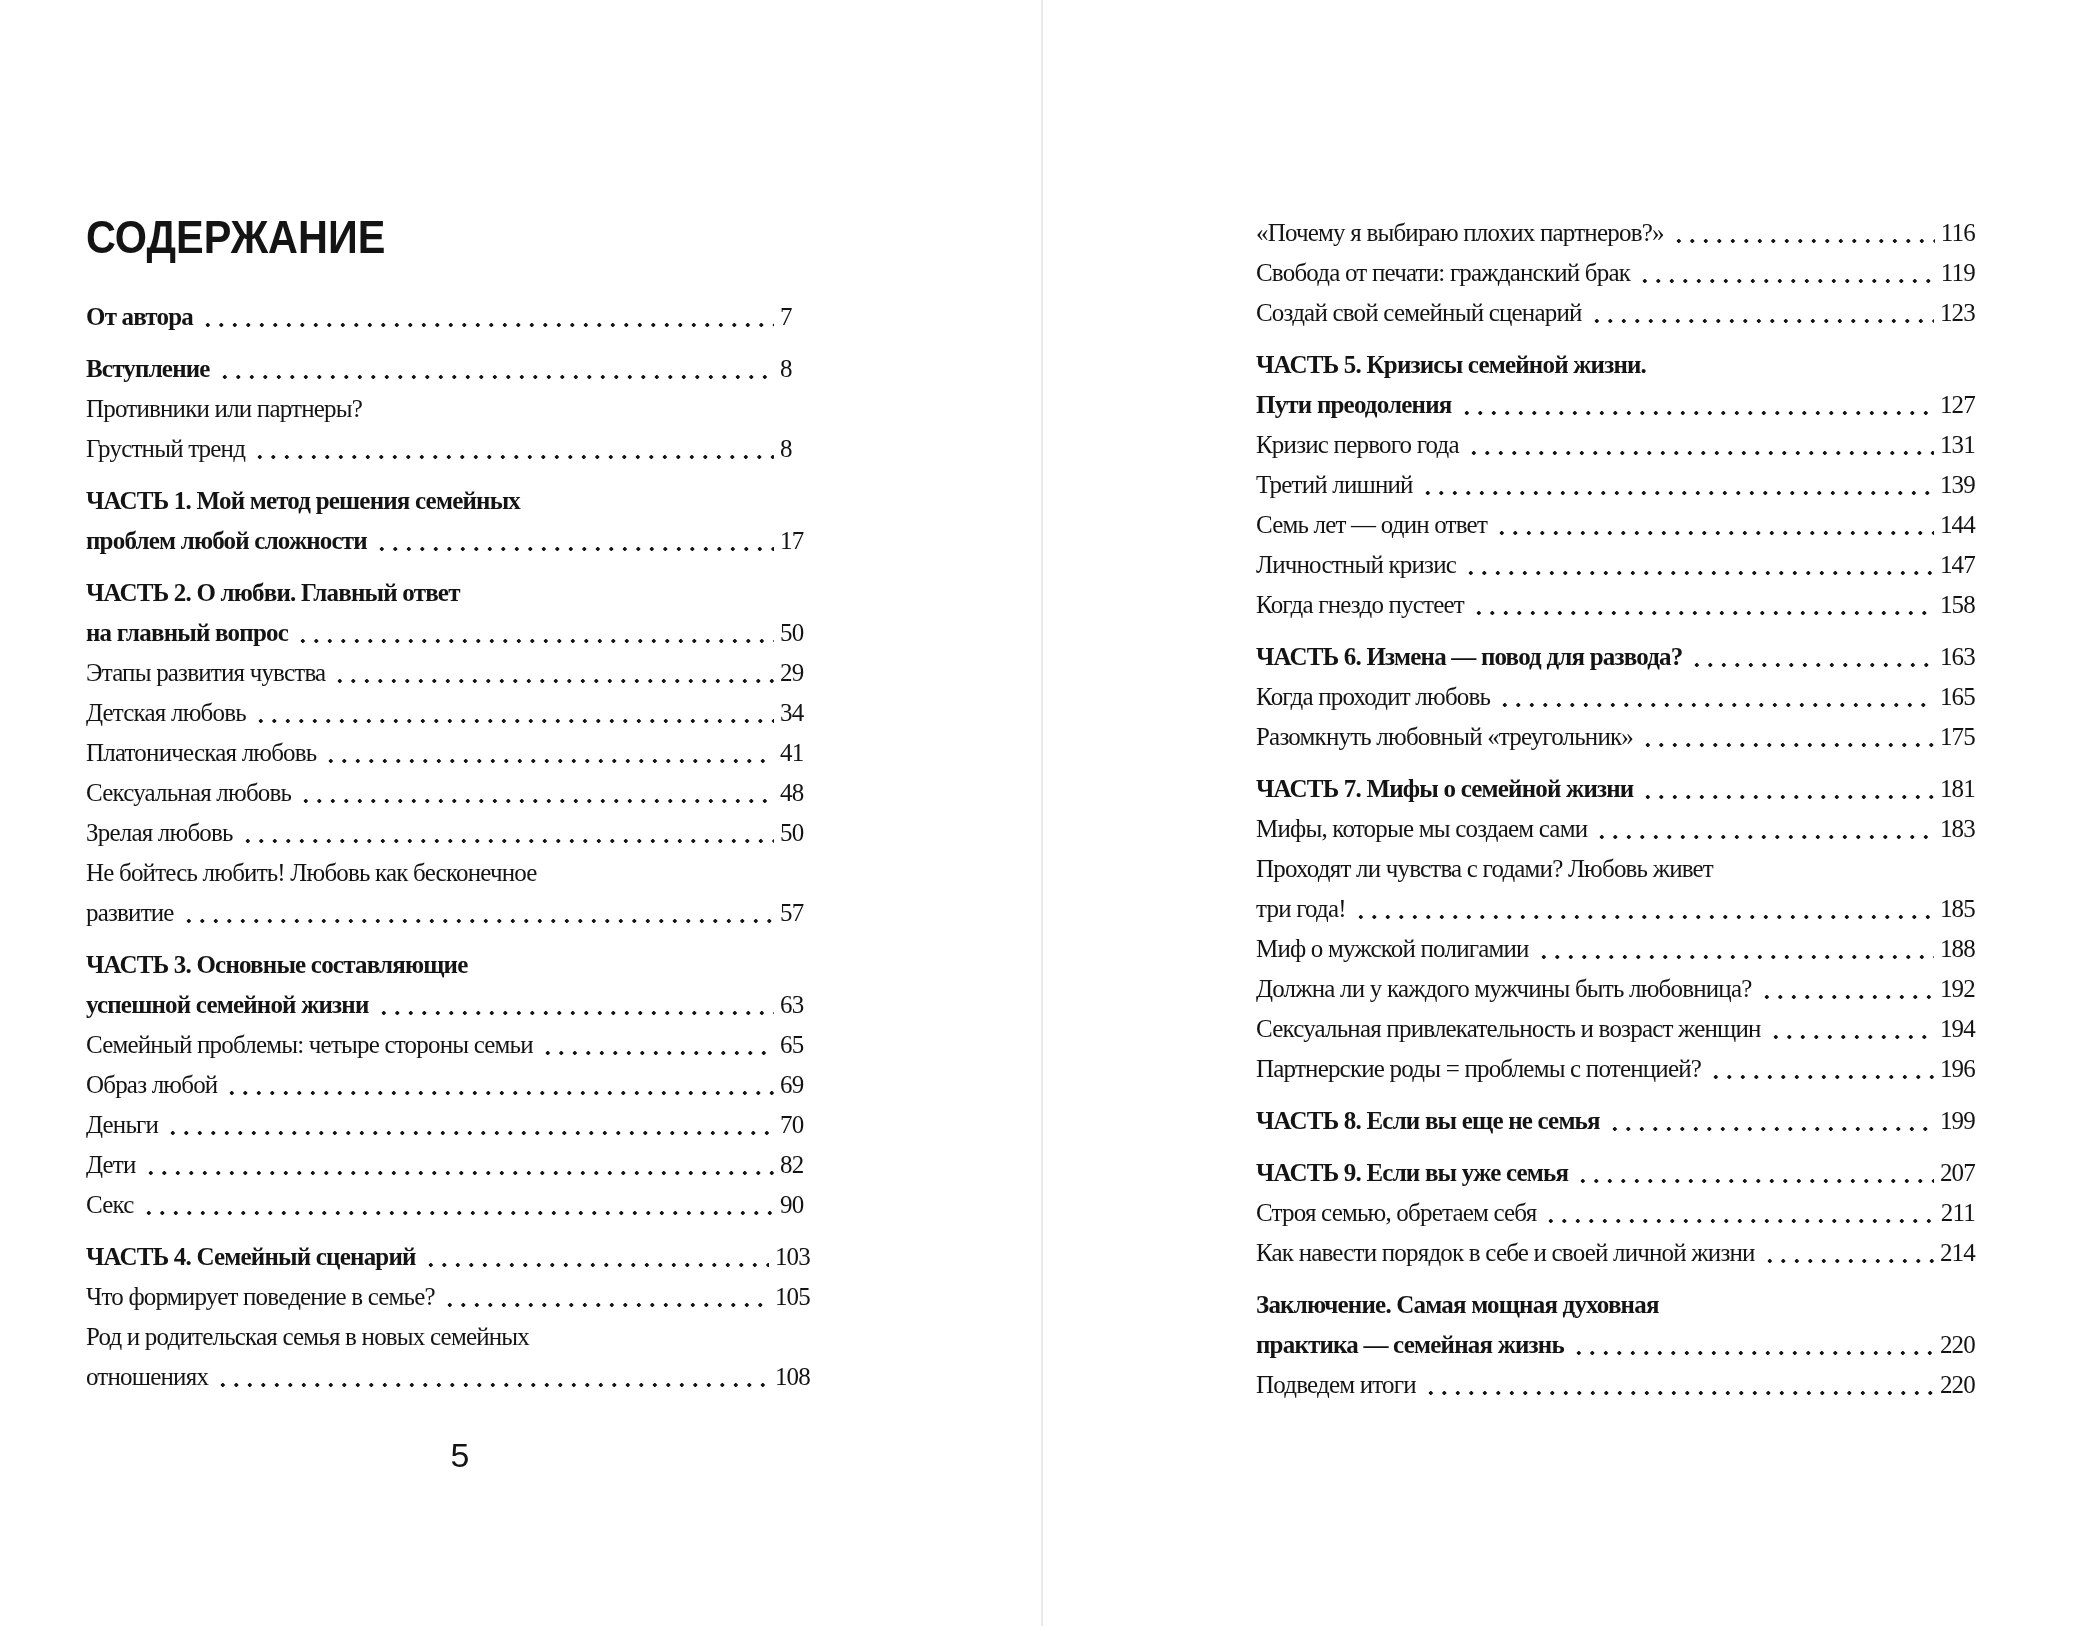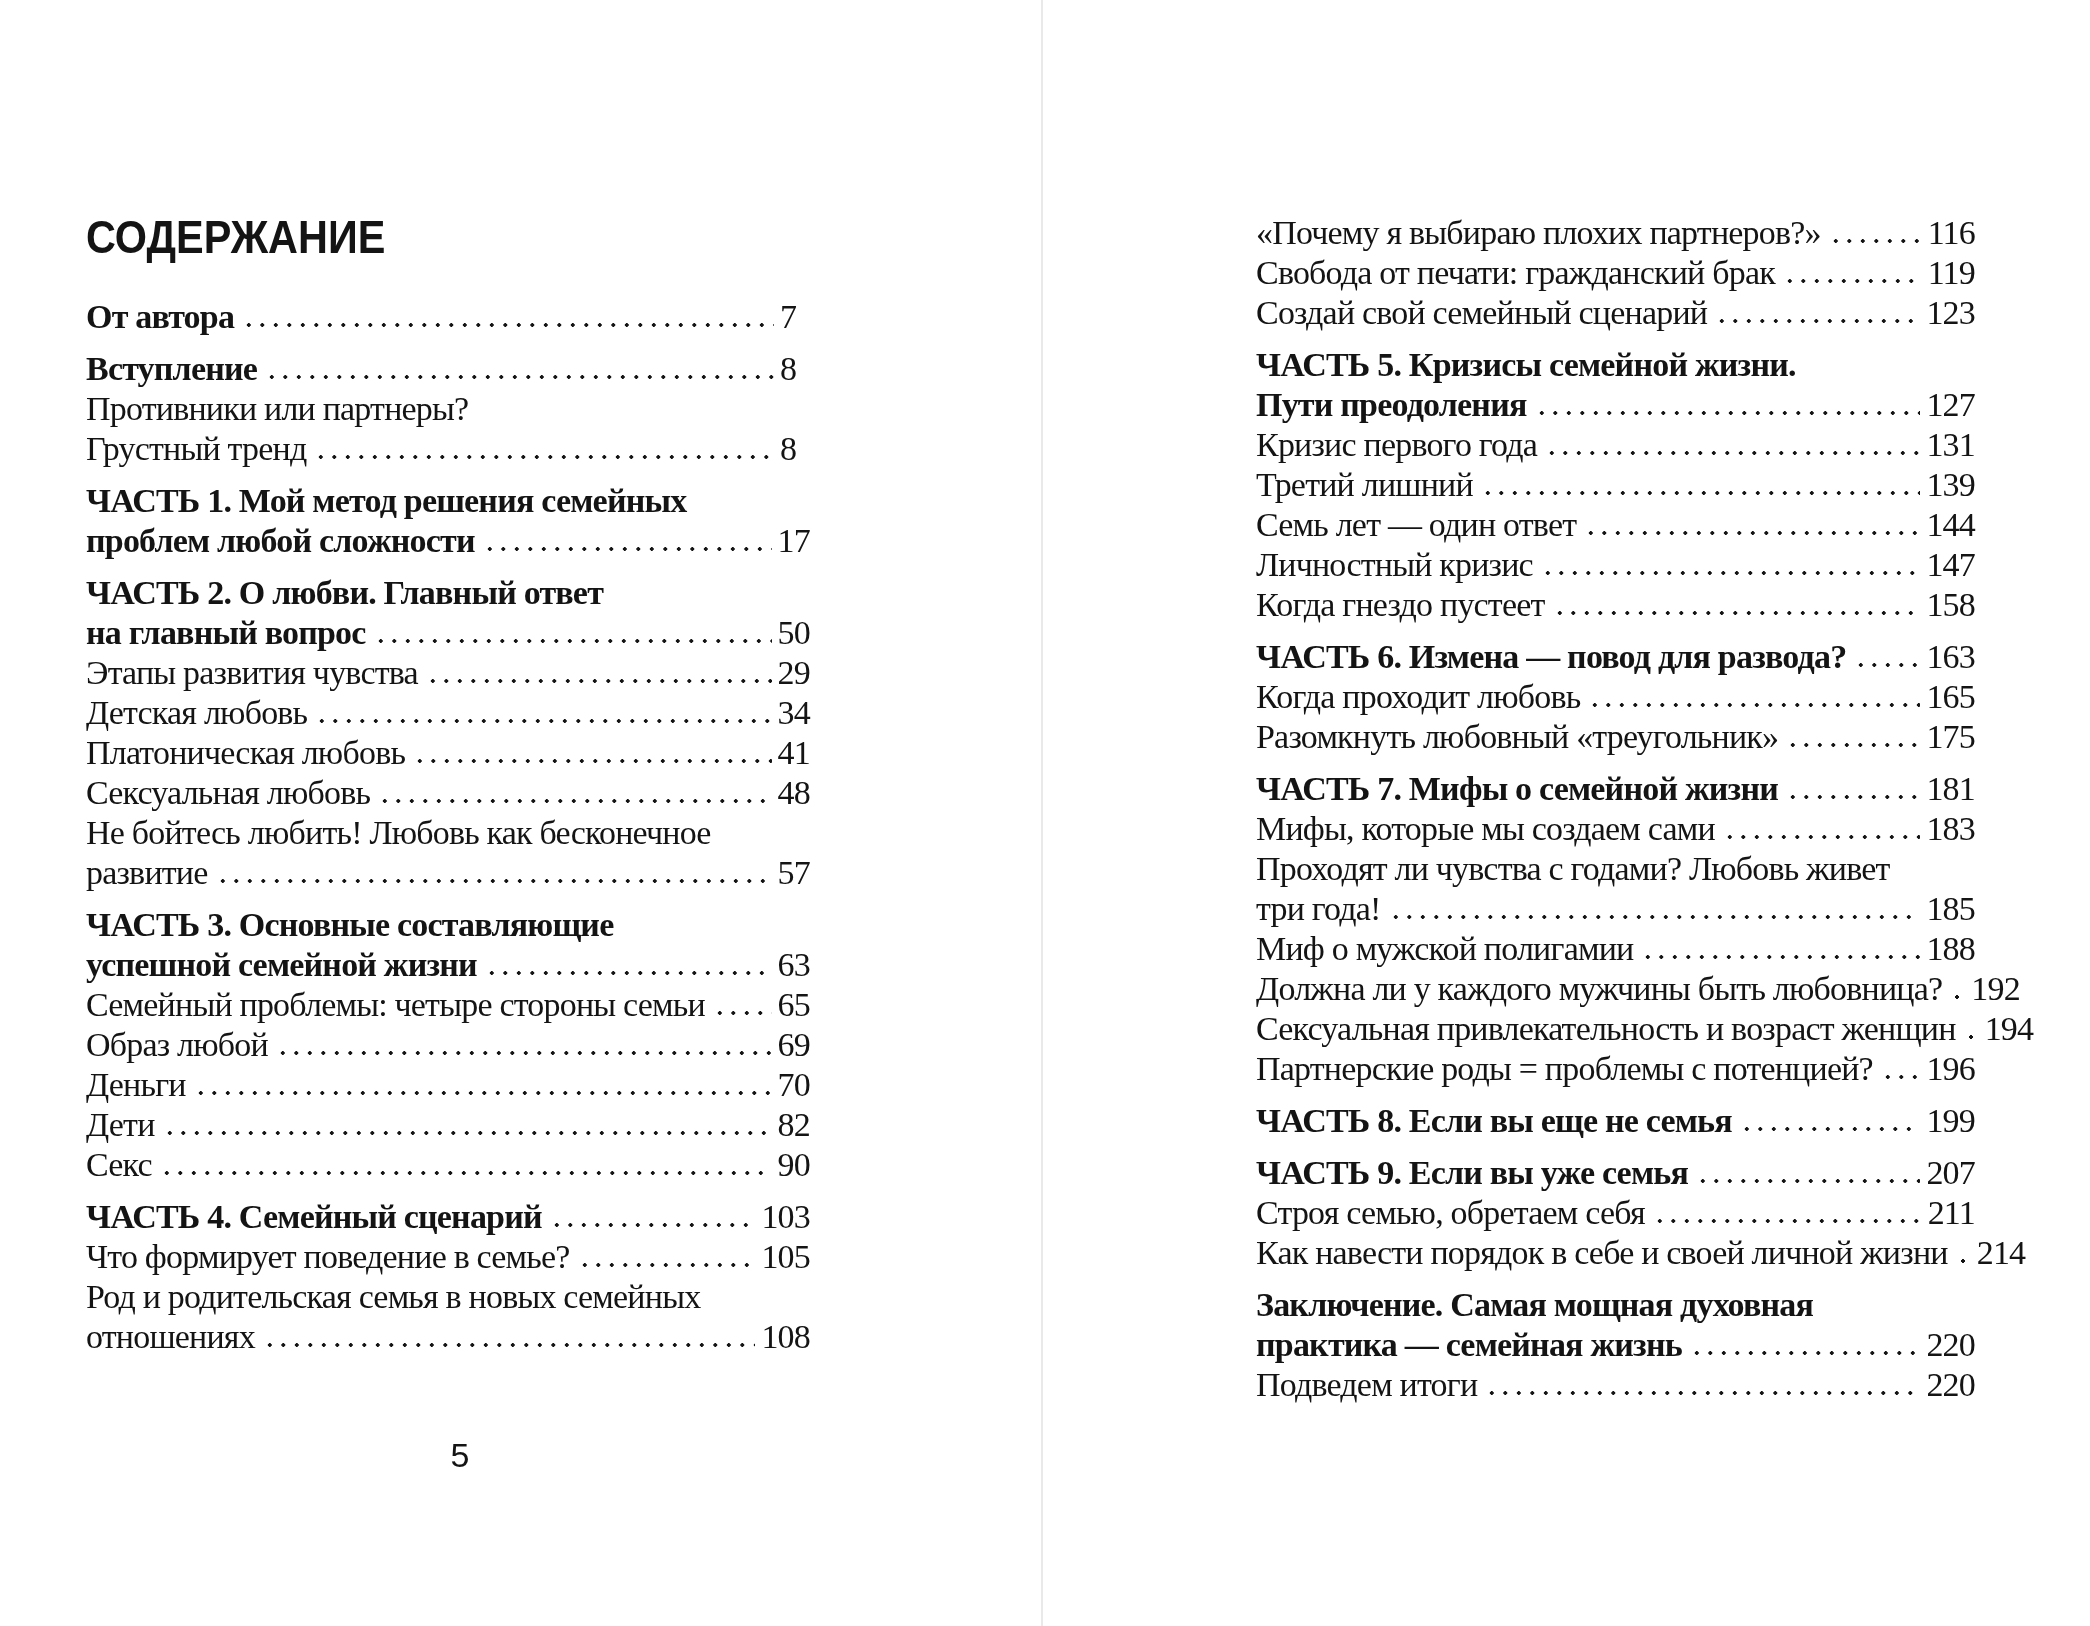--- a/index.html
+++ b/index.html
@@ -34,21 +34,21 @@
     letter-spacing:0px;
     transform:scaleX(0.9);
     transform-origin:left center;
     white-space:nowrap;
   }
   .toc-left{margin-top:35px;}
   .row{
     display:flex;
     align-items:baseline;
     height:40px;
-    font-size:34px;
+    font-size:25px;
     letter-spacing:-0.8px;
     line-height:40px;
   }
   .row.gap{margin-top:12px;}
   .row.bold .t{font-weight:700;}
   .t{white-space:nowrap;flex:0 0 auto;}
   .leader{
     flex:1 1 0;
     min-width:14px;
     height:6px;
@@ -132,20 +132,25 @@
     <span class="t">Платоническая любовь</span>
     <span class="leader"></span>
     <span class="p">41</span>
   </div>
       <div class="row">
     <span class="t">Сексуальная любовь</span>
     <span class="leader"></span>
     <span class="p">48</span>
   </div>
       <div class="row">
+    <span class="t">Зрелая любовь</span>
+    <span class="leader"></span>
+    <span class="p">50</span>
+  </div>
+      <div class="row">
     <span class="t">Не бойтесь любить! Любовь как бесконечное</span>
 
   </div>
       <div class="row">
     <span class="t">развитие</span>
     <span class="leader"></span>
     <span class="p">57</span>
   </div>
       <div class="row bold gap">
     <span class="t">ЧАСТЬ 3. Основные составляющие</span>

